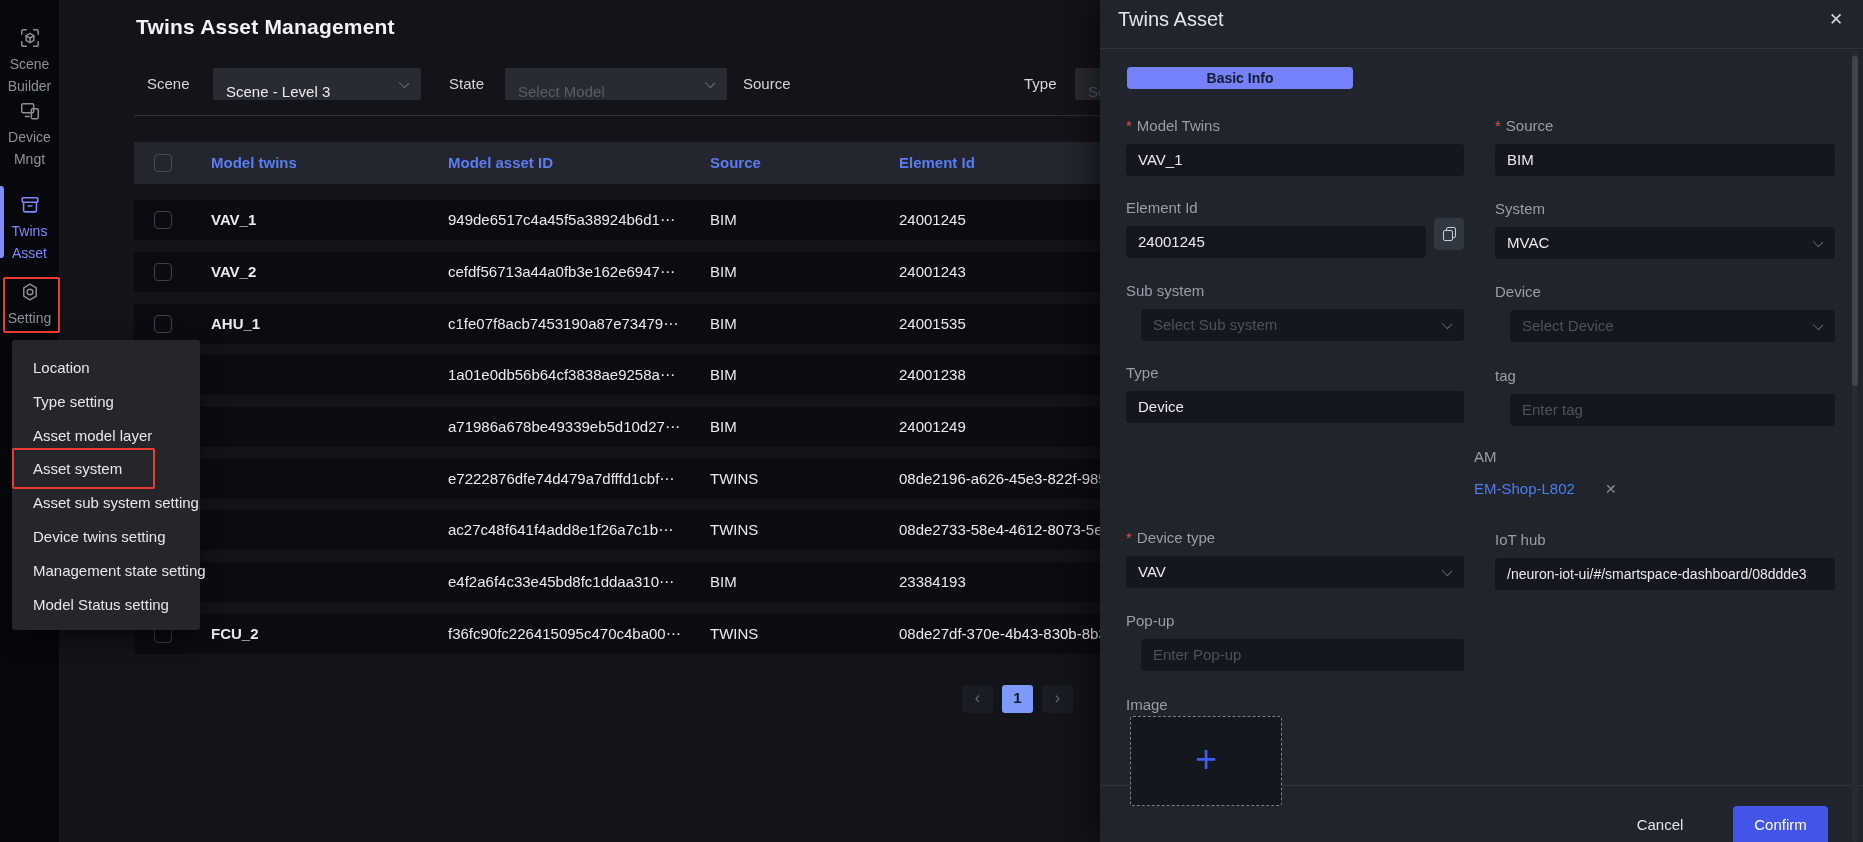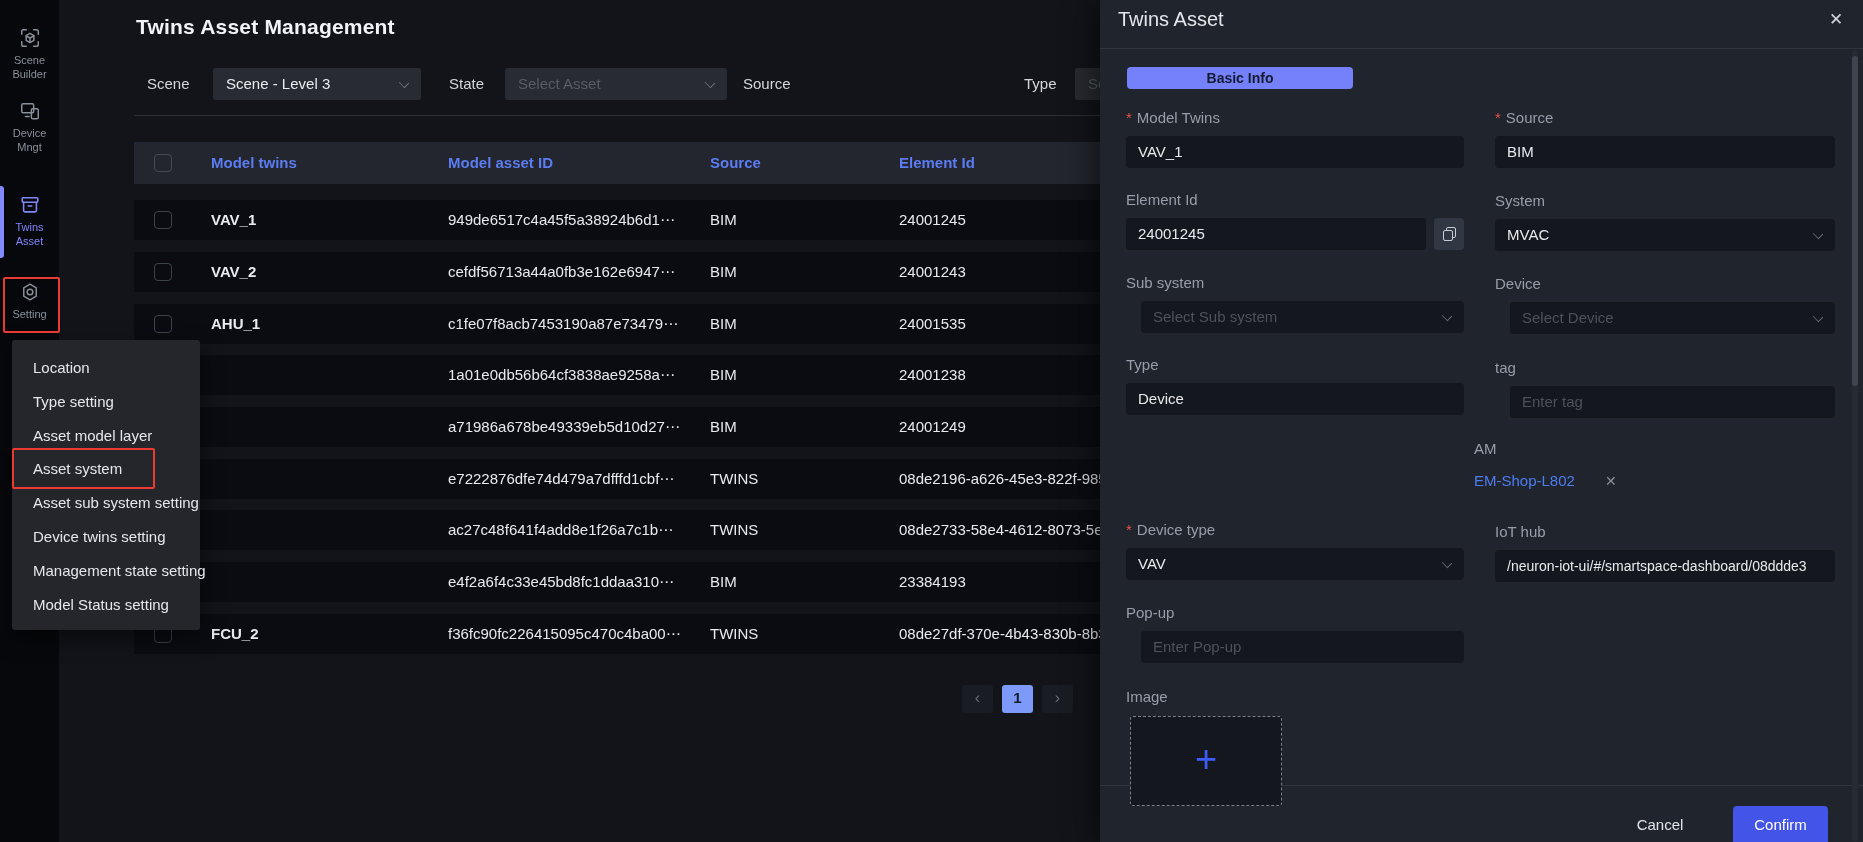--- a/index.html
+++ b/index.html
@@ -4,31 +4,31 @@
 <style>
   * { margin:0; padding:0; box-sizing:border-box; }
   html,body { width:1863px; height:842px; overflow:hidden; background:#121419;
     font-family:"Liberation Sans","DejaVu Sans",sans-serif; }
   .root { position:relative; width:1863px; height:842px; background:#7dd3fc; overflow:hidden; }
 
   
   .sidebar { position:absolute; left:0; top:0; width:59px; height:842px; background:#07080c; z-index:10; }
   .side-item { position:absolute; left:0; width:59px; text-align:center; color:#8a8f99; cursor:pointer; }
   .side-item .sicon { display:block; margin:0 auto 4px; width:22px; height:22px; }
-  .side-item .slabel { font-size:11px; line-height:14px; display:block; padding:0 3px; }
+  .side-item .slabel { font-size:14px; line-height:22px; display:block; padding:0 3px; }
   .side-item.active { color:#8186fc; }
   .active-bar { position:absolute; left:0; top:186px; width:4px; height:72px; background:#8289fd; border-radius:0 3px 3px 0; }
 
   
   .main { position:absolute; left:59px; top:0; right:0; height:842px; background:#121419; }
   .page-title { position:absolute; left:77px; top:15px; font-size:21px; font-weight:700; color:#f2f3f6; letter-spacing:.2px; }
 
   .flabel-top { position:absolute; top:74px; font-size:15px; color:#d3d7dd; line-height:20px; }
   .fdrop { position:absolute; top:68px; height:32px; background:#282b31; border-radius:2px;
-    font-size:15px; line-height:32px; padding:0 30px 0 13px; color:#e9ebef; cursor:pointer; white-space:nowrap; overflow:hidden; }
+    font-size:15px; line-height:32px; padding:8px 30px 0 13px; color:#e9ebef; cursor:pointer; white-space:nowrap; overflow:hidden; }
   .fdrop.ph { color:#575d67; }
   .chev { position:absolute; right:13px; top:11px; width:8px; height:8px;
     border-right:1.6px solid #6b7078; border-bottom:1.6px solid #6b7078; transform:rotate(45deg) scale(1,.85); }
   .divider { position:absolute; left:75px; top:115px; width:1325px; height:1px; background:#2b2f37; }
 
   
   .thead { position:absolute; left:75px; top:142px; width:1325px; height:42px; background:#23262e; }
   .trow  { position:absolute; left:75px; width:1325px; height:40px; background:#0a0c11; }
   .cell { position:absolute; top:0; font-size:15px; color:#e8eaee; line-height:40px; white-space:nowrap; }
   .thead .cell { line-height:42px; color:#5b7cf2; font-weight:600; }
@@ -60,21 +60,21 @@
     z-index:60; box-shadow:-10px 0 26px rgba(0,0,0,.45); }
   .m-title { position:absolute; left:18px; top:8px; font-size:20px; color:#e3e6ea; }
   .m-close { position:absolute; left:724px; top:8px; width:24px; height:24px; color:#cfd3d9;
     font-size:17px; line-height:24px; text-align:center; cursor:pointer; }
   .m-div { position:absolute; left:0; top:48px; width:763px; height:1px; background:#30343d; }
   .m-div2 { position:absolute; left:0; top:785px; width:763px; height:1px; background:#30343d; }
   .pill { position:absolute; left:27px; top:67px; width:226px; height:22px; background:#7481fb;
     border-radius:4px; color:#141b30; font-size:14px; font-weight:700; text-align:center; line-height:22px; cursor:pointer; }
 
   .fgroup { position:absolute; }
-  .mlabel { font-size:15px; color:#989ea9; line-height:18px; white-space:nowrap; }
+  .mlabel { font-size:15px; color:#989ea9; line-height:18px; white-space:nowrap;margin-top:8px; }
   .req { color:#e5534b; margin-right:5px; }
   .minput { position:relative; margin-top:9px; height:32px; background:#14171d; border-radius:4px;
     font-size:15px; line-height:32px; padding:0 12px; color:#e8eaee; font-weight:500; white-space:nowrap; overflow:hidden; }
   .minput.ph { color:#4c525c; font-weight:400;margin-left:15px; }
   .minput .chev { border-color:#646a74; }
   .copybtn { position:absolute; right:0; top:27px; width:30px; height:32px; background:#313743;
     border-radius:4px; cursor:pointer; display:flex; align-items:center; justify-content:center; }
   .amrow { margin-top:14px; font-size:15px; }
   .amlink { color:#4e7df2; cursor:pointer; }
   .amx { color:#8b919b; margin-left:26px; font-size:14px; cursor:pointer; }
@@ -96,21 +96,21 @@
   <div class="main">
     <div class="page-title">Twins Asset Management</div>
 
     <span class="flabel-top" style="left:88px">Scene</span>
     <div class="fdrop" style="left:154px;width:208px">
       <span>Scene - Level 3</span>
       <span class="chev"></span>
     </div>
     <span class="flabel-top" style="left:390px">State</span>
     <div class="fdrop ph" style="left:446px;width:222px">
-      <span>Select Asset</span>
+      <span>Select Model</span>
       <span class="chev"></span>
     </div>
     <span class="flabel-top" style="left:684px">Source</span>
     <span class="flabel-top" style="left:965px">Type</span>
     <div class="fdrop ph" style="left:1016px;width:200px">
       <span>Select Type</span>
       <span class="chev"></span>
     </div>
 
     <div class="divider"></div>

